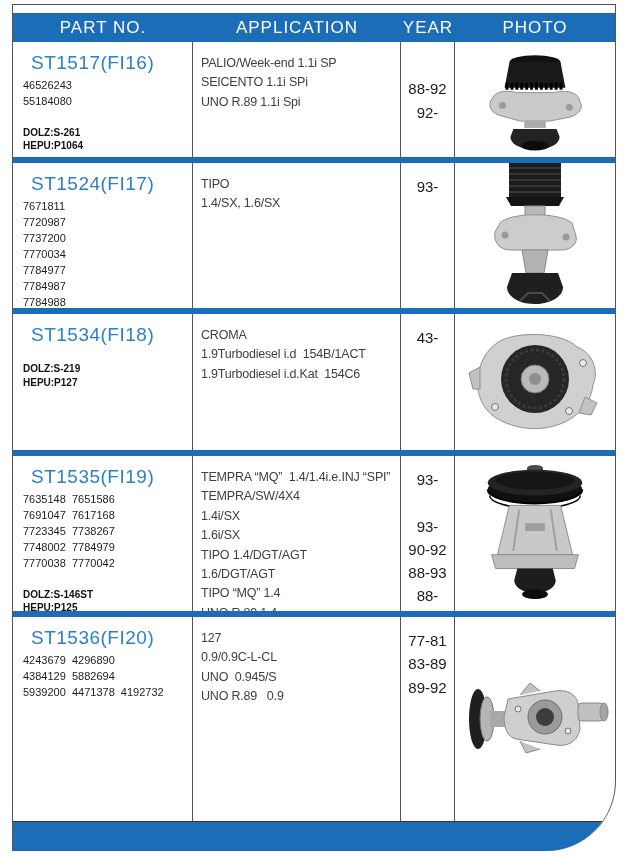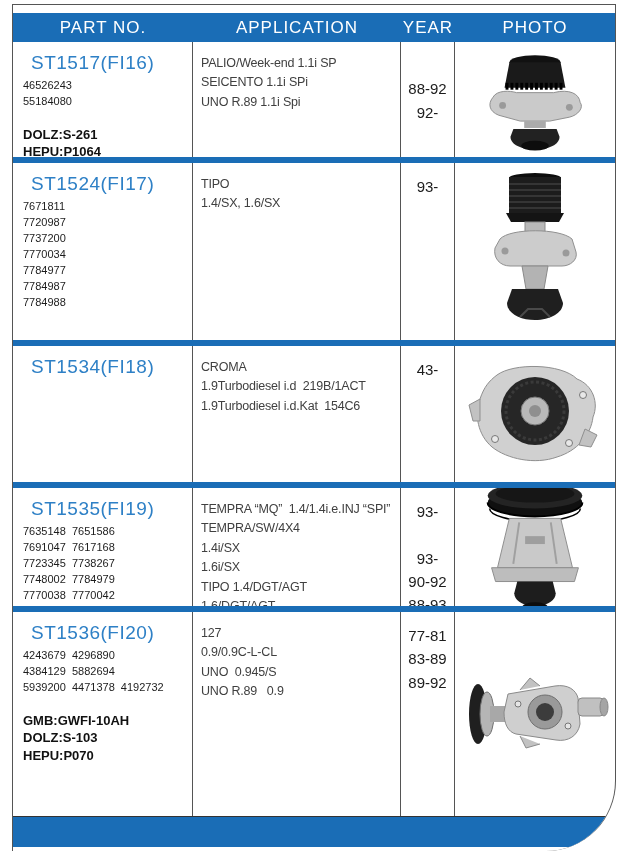--- a/index.html
+++ b/index.html
@@ -20,33 +20,33 @@
     align-items:center;
   }
   .header-cell{
     color:#fff;font-size:17px;letter-spacing:1px;text-align:center;
     font-weight:400;
   }
   .row{
     display:grid;grid-template-columns:180px 208px 54px 1fr;
     box-sizing:border-box;
   }
-  .r1{height:115px}.r2{height:177px}.r3{height:136px}.r4{height:118px}.r5{height:204px}
+  .r1{height:115px}.r2{height:145px}.r3{height:136px}.r4{height:155px}.r5{height:204px}
   .cell{box-sizing:border-box;border-right:1px solid #555;overflow:hidden;}
   .cell:last-child{border-right:none;}
   .cell-part{padding:10px 2px 4px 10px;}
   .part-no{
     color:#2e80c6;font-size:19px;letter-spacing:.5px;margin:0 0 4px 8px;
     white-space:pre;
   }
   .oe-numbers{
     font-size:11px;line-height:1.45;color:#1c1c1c;white-space:pre;
   }
   .refs{
-    margin-top:16px;font-size:13px;font-weight:bold;color:#111;
+    margin-top:16px;font-size:10px;font-weight:bold;color:#111;
     line-height:1.35;white-space:pre;
   }
   .cell-app{
     padding:12px 2px 0 8px;font-size:12.5px;line-height:1.55;
     letter-spacing:-0.2px;color:#404040;white-space:pre;
   }
   .cell-year{
     padding:12px 2px 0;font-size:15px;line-height:1.55;color:#1c1c1c;
     text-align:center;white-space:pre-line;
   }
@@ -150,23 +150,25 @@
         <path d="M40,150 l8,-8 l14,0 l8,8" fill="none" stroke="#4a4a4a" stroke-width="2"></path>
       </svg>
     </div>
   </div>
 
   <div class="separator"></div>
 
   <div class="row r3">
     <div class="cell cell-part">
       <div class="part-no">ST1534(FI18)</div>
+      <div class="refs">DOLZ:S-219
+HEPU:P127</div>
     </div>
     <div class="cell cell-app">CROMA
-1.9Turbodiesel i.d  219B/1ACT
+1.9Turbodiesel i.d  154B/1ACT
 1.9Turbodiesel i.d.Kat  154C6</div>
     <div class="cell cell-year">43-</div>
     <div class="cell cell-photo">
       <svg width="140" height="110" viewBox="0 0 140 110">
         <path d="M32,16 C48,4 96,4 112,20 C128,26 134,44 128,58 C126,76 112,92 92,98 C70,106 42,100 27,88 C13,76 9,56 15,40 C19,28 24,22 32,16 Z" fill="#d0d0d0" stroke="#8f8f8f"></path>
         <path d="M15,40 L4,46 L8,62 L15,62 Z" fill="#c2c2c2" stroke="#8f8f8f"></path>
         <path d="M120,70 L132,76 L126,88 L114,86 Z" fill="#c2c2c2" stroke="#8f8f8f"></path>
         <circle cx="70" cy="52" r="34" fill="#262626"></circle>
         <circle cx="70" cy="52" r="29" fill="none" stroke="#3a3a3a" stroke-width="3" stroke-dasharray="3,2.5"></circle>
         <circle cx="70" cy="52" r="14" fill="#b9b9b9" stroke="#777"></circle>
@@ -227,23 +229,20 @@
   </div>
 
   <div class="separator"></div>
 
   <div class="row r5">
     <div class="cell cell-part">
       <div class="part-no">ST1536(FI20)</div>
       <div class="oe-numbers">4243679  4296890
 4384129  5882694
 5939200  4471378  4192732</div>
-      <div class="refs">GMB:GWFI-10AH
-DOLZ:S-103
-HEPU:P070</div>
     </div>
     <div class="cell cell-app">127
 0.9/0.9C-L-CL
 UNO  0.945/S
 UNO R.89   0.9</div>
     <div class="cell cell-year">77-81
 83-89
 89-92</div>
     <div class="cell cell-photo">
       <svg width="150" height="100" viewBox="0 0 150 100">

